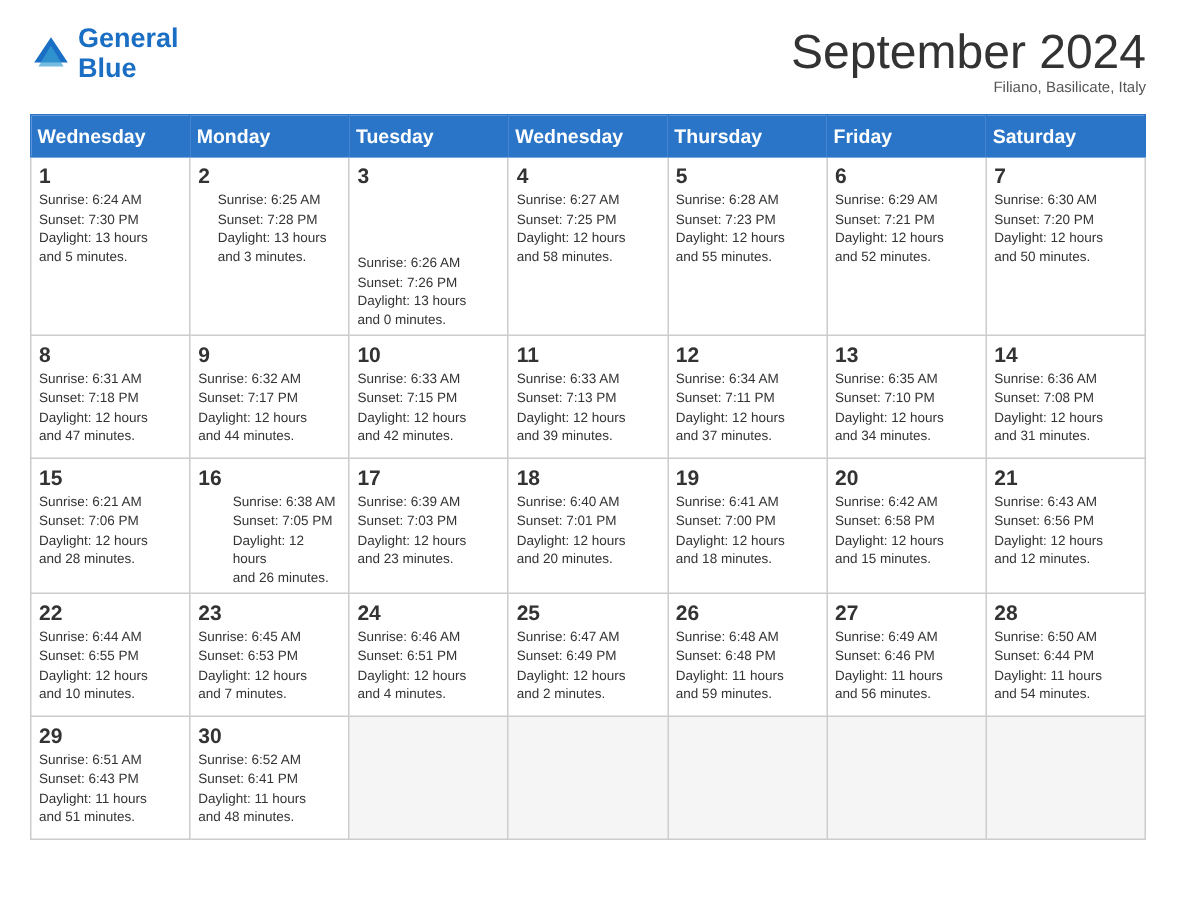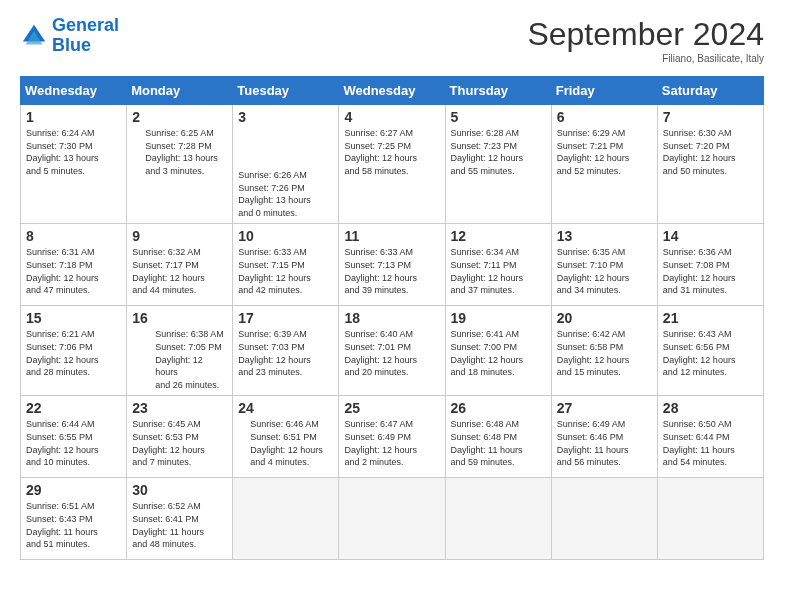--- a/index.html
+++ b/index.html
@@ -286,21 +286,21 @@
           </td>
           <td>
             <span class="day-num">23</span>
             <div class="day-detail" style="white-space: pre-line;">Sunrise: 6:45 AM
 Sunset: 6:53 PM
 Daylight: 12 hours
 and 7 minutes.</div>
           </td>
           <td>
             <span class="day-num">24</span>
-            <div class="day-detail" style="white-space: pre-line; margin-left: 12px;">Sunrise: 6:46 AM
+            <div class="day-detail" style="white-space: pre-line;">Sunrise: 6:46 AM
 Sunset: 6:51 PM
 Daylight: 12 hours
 and 4 minutes.</div>
           </td>
           <td>
             <span class="day-num">25</span>
             <div class="day-detail" style="white-space: pre-line;">Sunrise: 6:47 AM
 Sunset: 6:49 PM
 Daylight: 12 hours
 and 2 minutes.</div>

